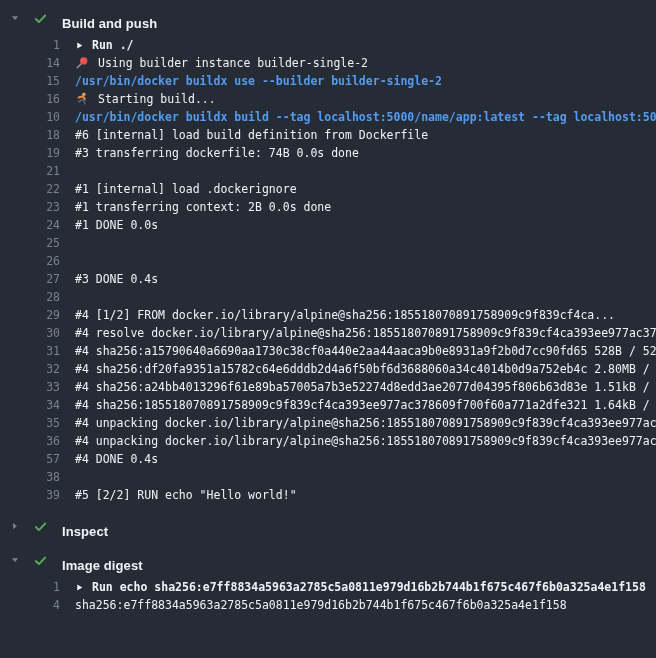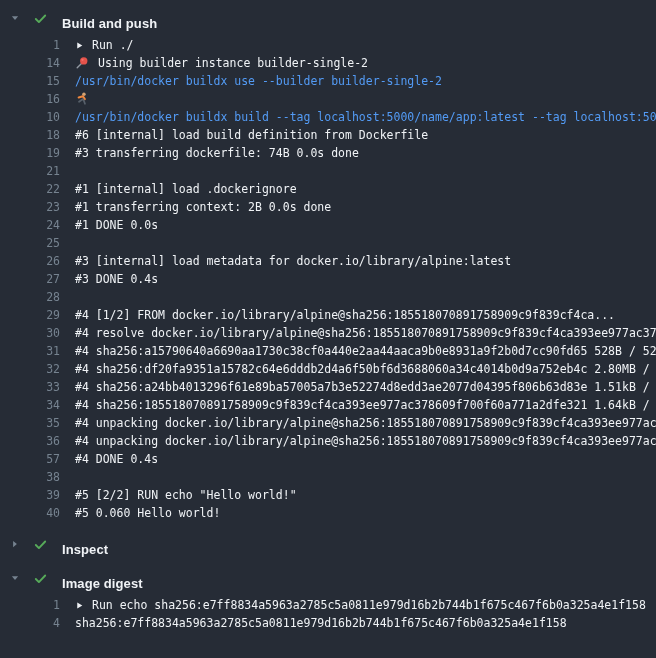--- a/index.html
+++ b/index.html
@@ -27,22 +27,22 @@
     font-size:11.5px; line-height:18px; white-space:pre;
   }
   .num {
     width:60px; flex:0 0 60px; text-align:right;
     color:#768390; cursor:pointer; user-select:none;
   }
   .line-text {
     margin-left:15px; color:#f0f3f6; overflow:hidden; white-space:pre;
     display:flex; align-items:center; flex:1 1 auto;
   }
-  .line-text.command { color:#539bf5; font-weight:normal; }
-  .line-text.group   { font-weight:normal; }
+  .line-text.command { color:#539bf5; font-weight:bold; }
+  .line-text.group   { font-weight:bold; }
   .emoji { width:14px; height:14px; display:inline-flex; margin-right:9px; flex:0 0 14px; }
   .run-arrow { width:9px; height:12px; display:inline-flex; align-items:center; margin-right:8px; flex:0 0 9px; }
   svg { display:block; }
 </style>
 </head>
 <body>
 
 <div id="log-root">
   <section class="section">
     <div class="section-header">
@@ -79,21 +79,21 @@
     <span class="num">15</span>
     <span class="line-text command"><span>/usr/bin/docker buildx use --builder builder-single-2</span></span>
   </div>
 
   <div class="line">
     <span class="num">16</span>
     <span class="line-text plain"><span class="emoji"><svg width="14" height="14" viewBox="0 0 16 16">
                 <circle cx="10.2" cy="2.6" r="2" fill="#d4a373"></circle>
                 <path d="M4.2 6.2 L9 4.8 L11.2 8.2" fill="none" stroke="#f0883e" stroke-width="2.4" stroke-linecap="round" stroke-linejoin="round"></path>
                 <path d="M8.8 8.2 L4.6 11.2 M9.6 8.6 L11.4 13.4" fill="none" stroke="#57606a" stroke-width="2" stroke-linecap="round"></path>
-              </svg></span></span>
+              </svg></span><span>Starting build...</span></span>
   </div>
 
   <div class="line">
     <span class="num">10</span>
     <span class="line-text command"><span>/usr/bin/docker buildx build --tag localhost:5000/name/app:latest --tag localhost:5000</span></span>
   </div>
 
   <div class="line">
     <span class="num">18</span>
     <span class="line-text plain"><span>#6 [internal] load build definition from Dockerfile</span></span>
@@ -125,21 +125,20 @@
     <span class="line-text plain"><span>#1 DONE 0.0s</span></span>
   </div>
 
   <div class="line">
     <span class="num">25</span>
     <span class="line-text empty"><span></span></span>
   </div>
 
   <div class="line">
     <span class="num">26</span>
-    <span class="line-text plain"><span>#3 [internal] load metadata for docker.io/library/alpine:latest</span></span>
   </div>
 
   <div class="line">
     <span class="num">27</span>
     <span class="line-text plain"><span>#3 DONE 0.4s</span></span>
   </div>
 
   <div class="line">
     <span class="num">28</span>
     <span class="line-text empty"><span></span></span>
@@ -193,24 +192,20 @@
   <div class="line">
     <span class="num">38</span>
     <span class="line-text empty"><span></span></span>
   </div>
 
   <div class="line">
     <span class="num">39</span>
     <span class="line-text plain"><span>#5 [2/2] RUN echo "Hello world!"</span></span>
   </div>
 
-  <div class="line">
-    <span class="num">40</span>
-    <span class="line-text plain"><span>#5 0.060 Hello world!</span></span>
-  </div>
 </div>
   </section>
 
   <section class="section">
     <div class="section-header">
       <span class="disclosure">
           <svg width="10" height="10" viewBox="0 0 16 16">
             <path d="M5 3 L11 8 L5 13 Z" fill="#768390"></path>
           </svg>
         </span>

